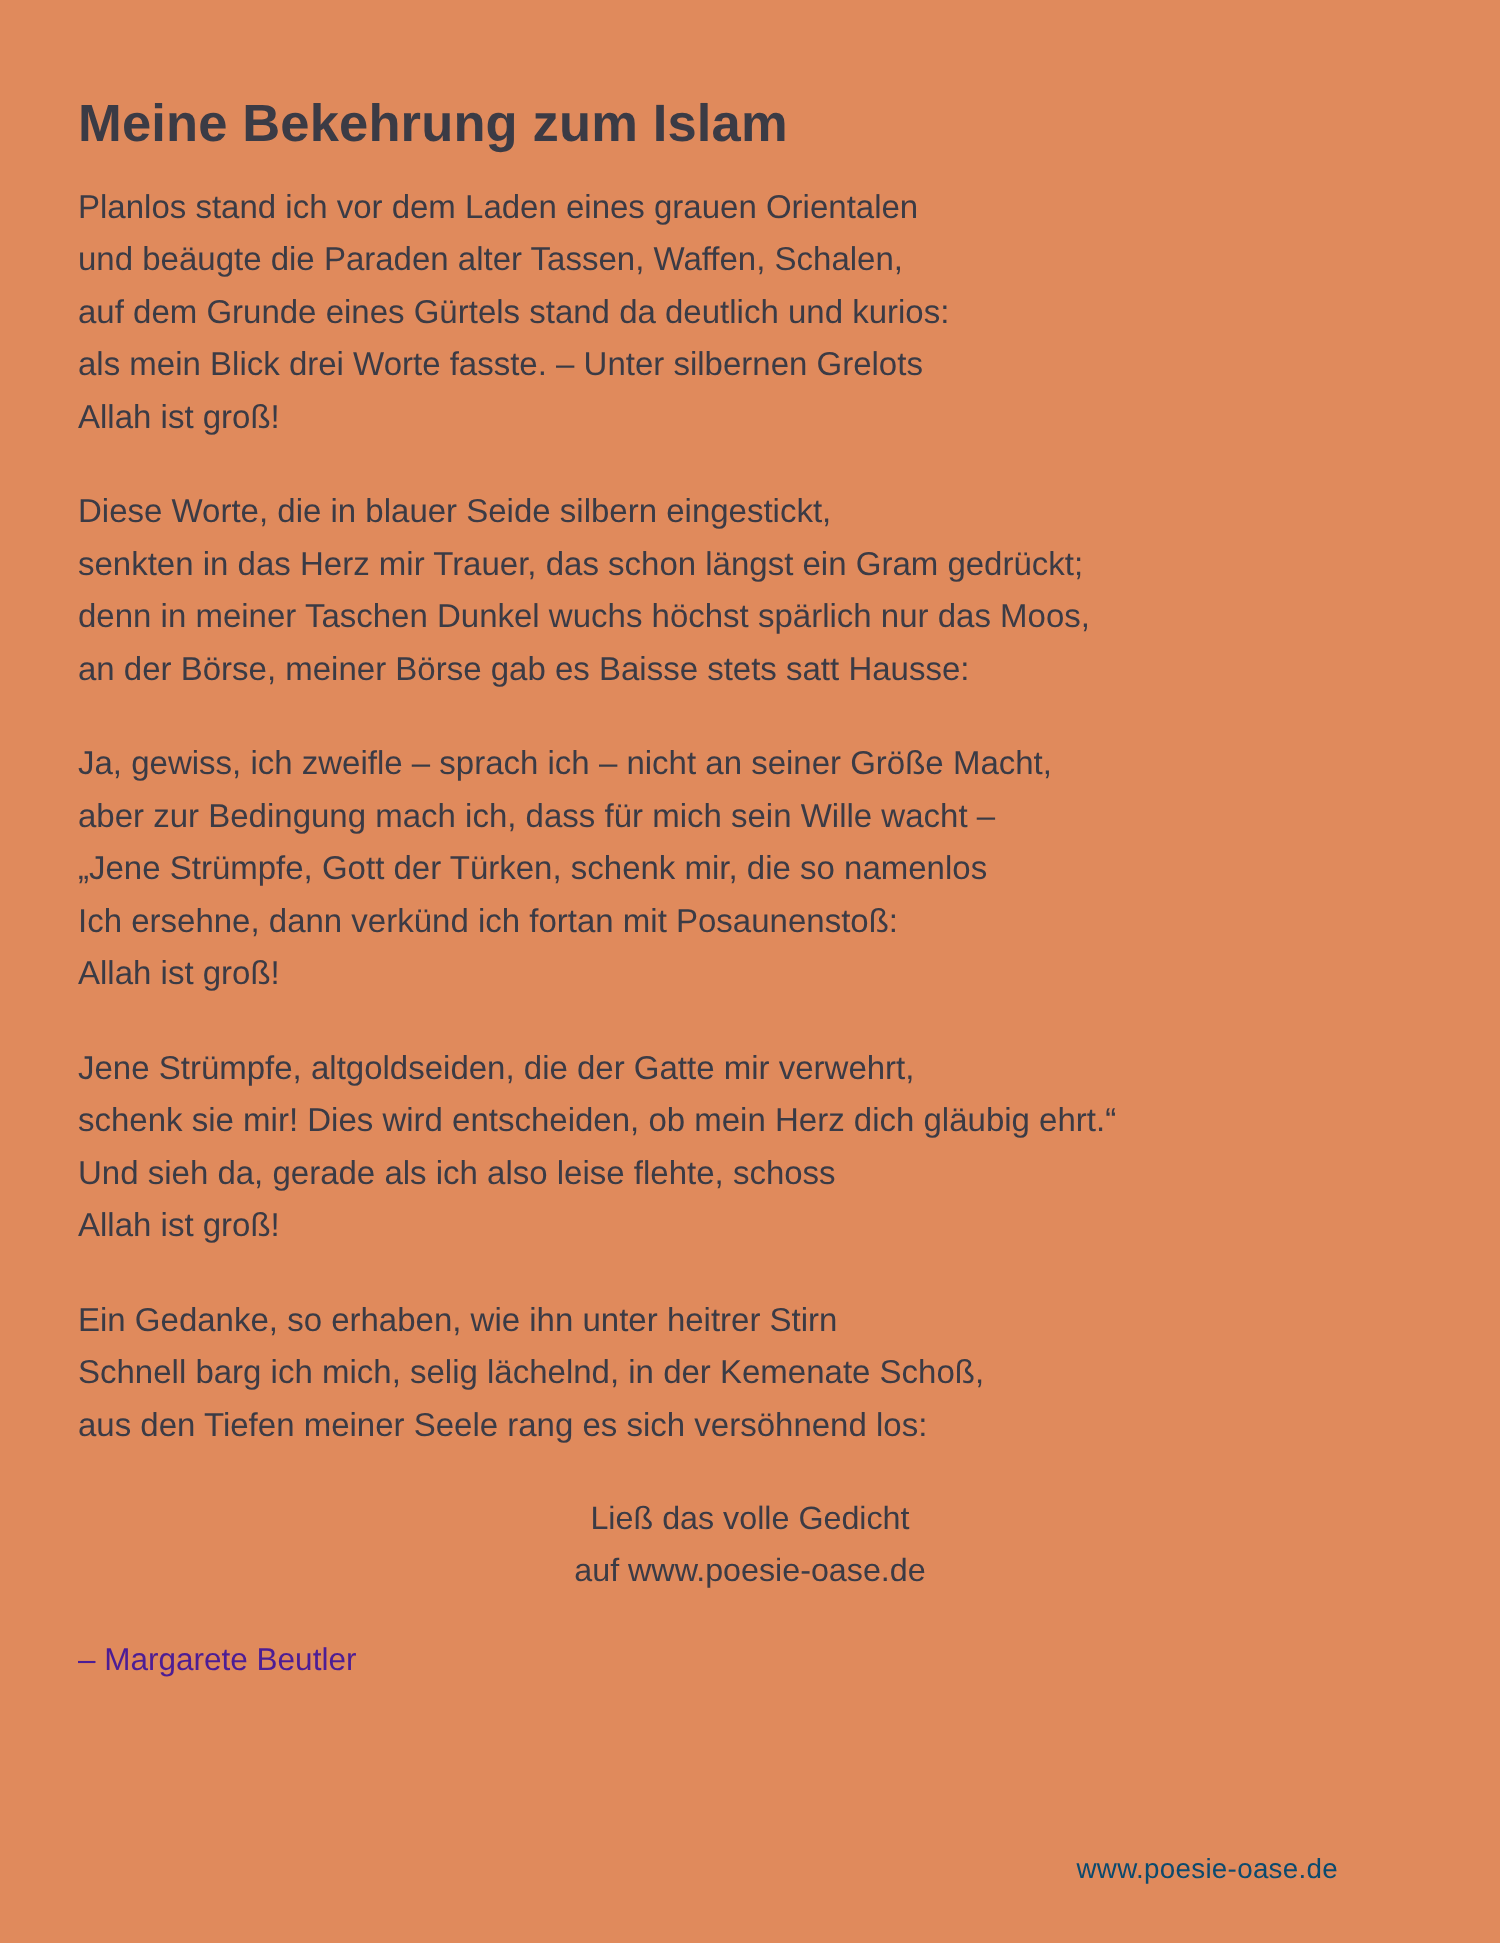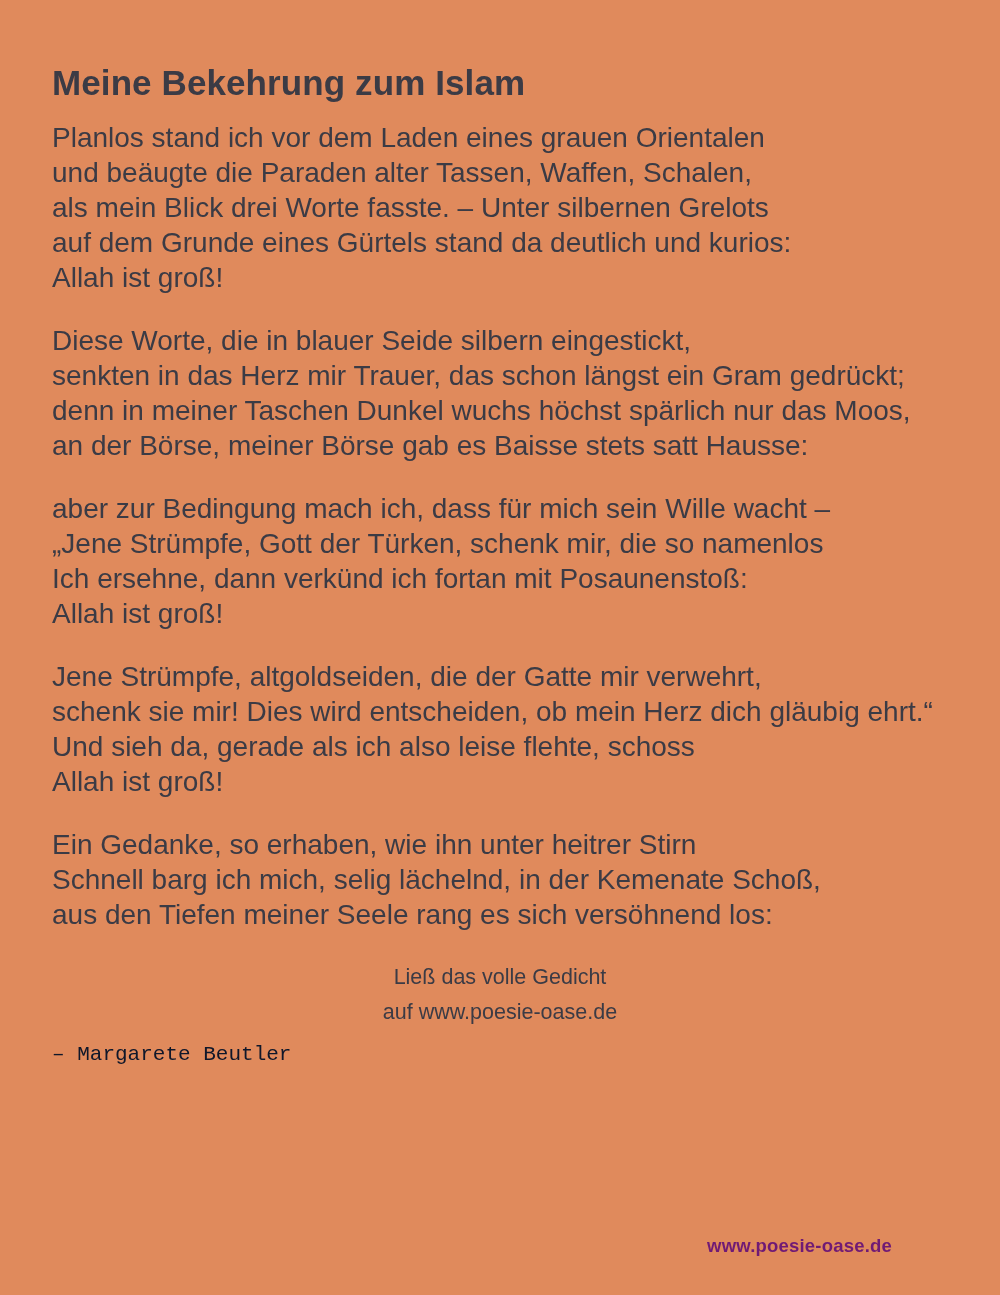--- a/index.html
+++ b/index.html
@@ -29,74 +29,74 @@
     margin: 14px 0 16px 0;
     line-height: 1.2;
   }
   .stanzas {
     margin-top: 0;
   }
   .stanza {
     margin-bottom: 28px;
   }
   .line {
-    font-size: 28px;
+    font-size: 22px;
     line-height: 35px;
     color: #3b3b45;
     white-space: pre;
   }
   .closing {
     margin-top: 6px;
   }
   .closing .line {
     font-size: 21.5px;
     line-height: 35px;
     text-align: center;
   }
   .author {
-    margin-top: 13px;
+    margin-top: 30px;
     font-size: 21px;
-    color: #0f172a;
-    font-family: Liberation Mono, monospace;
+    color: #4c1d95;
   }
   .footer-url {
     position: absolute;
     right: 108px;
     bottom: 38px;
     font-size: 18.5px;
-    font-weight: bold;
-    color: #701a75;
+    font-weight: normal;
+    color: #0c4a6e;
     letter-spacing: 0.2px;
   }
 </style>
 </head>
 <body>
 
 <div class="page">
 
   <h1 class="poem-title">Meine Bekehrung zum Islam</h1>
 
   <div class="stanzas">
 
     <div class="stanza">
       <div class="line">Planlos stand ich vor dem Laden eines grauen Orientalen</div>
       <div class="line">und beäugte die Paraden alter Tassen, Waffen, Schalen,</div>
+      <div class="line">auf dem Grunde eines Gürtels stand da deutlich und kurios:</div>
       <div class="line">als mein Blick drei Worte fasste. – Unter silbernen Grelots</div>
-      <div class="line">auf dem Grunde eines Gürtels stand da deutlich und kurios:</div>
       <div class="line">Allah ist groß!</div>
     </div>
 
     <div class="stanza">
       <div class="line">Diese Worte, die in blauer Seide silbern eingestickt,</div>
       <div class="line">senkten in das Herz mir Trauer, das schon längst ein Gram gedrückt;</div>
       <div class="line">denn in meiner Taschen Dunkel wuchs höchst spärlich nur das Moos,</div>
       <div class="line">an der Börse, meiner Börse gab es Baisse stets satt Hausse:</div>
     </div>
 
     <div class="stanza">
+      <div class="line">Ja, gewiss, ich zweifle – sprach ich – nicht an seiner Größe Macht,</div>
       <div class="line">aber zur Bedingung mach ich, dass für mich sein Wille wacht –</div>
       <div class="line">„Jene Strümpfe, Gott der Türken, schenk mir, die so namenlos</div>
       <div class="line">Ich ersehne, dann verkünd ich fortan mit Posaunenstoß:</div>
       <div class="line">Allah ist groß!</div>
     </div>
 
     <div class="stanza">
       <div class="line">Jene Strümpfe, altgoldseiden, die der Gatte mir verwehrt,</div>
       <div class="line">schenk sie mir! Dies wird entscheiden, ob mein Herz dich gläubig ehrt.“</div>
       <div class="line">Und sieh da, gerade als ich also leise flehte, schoss</div>

